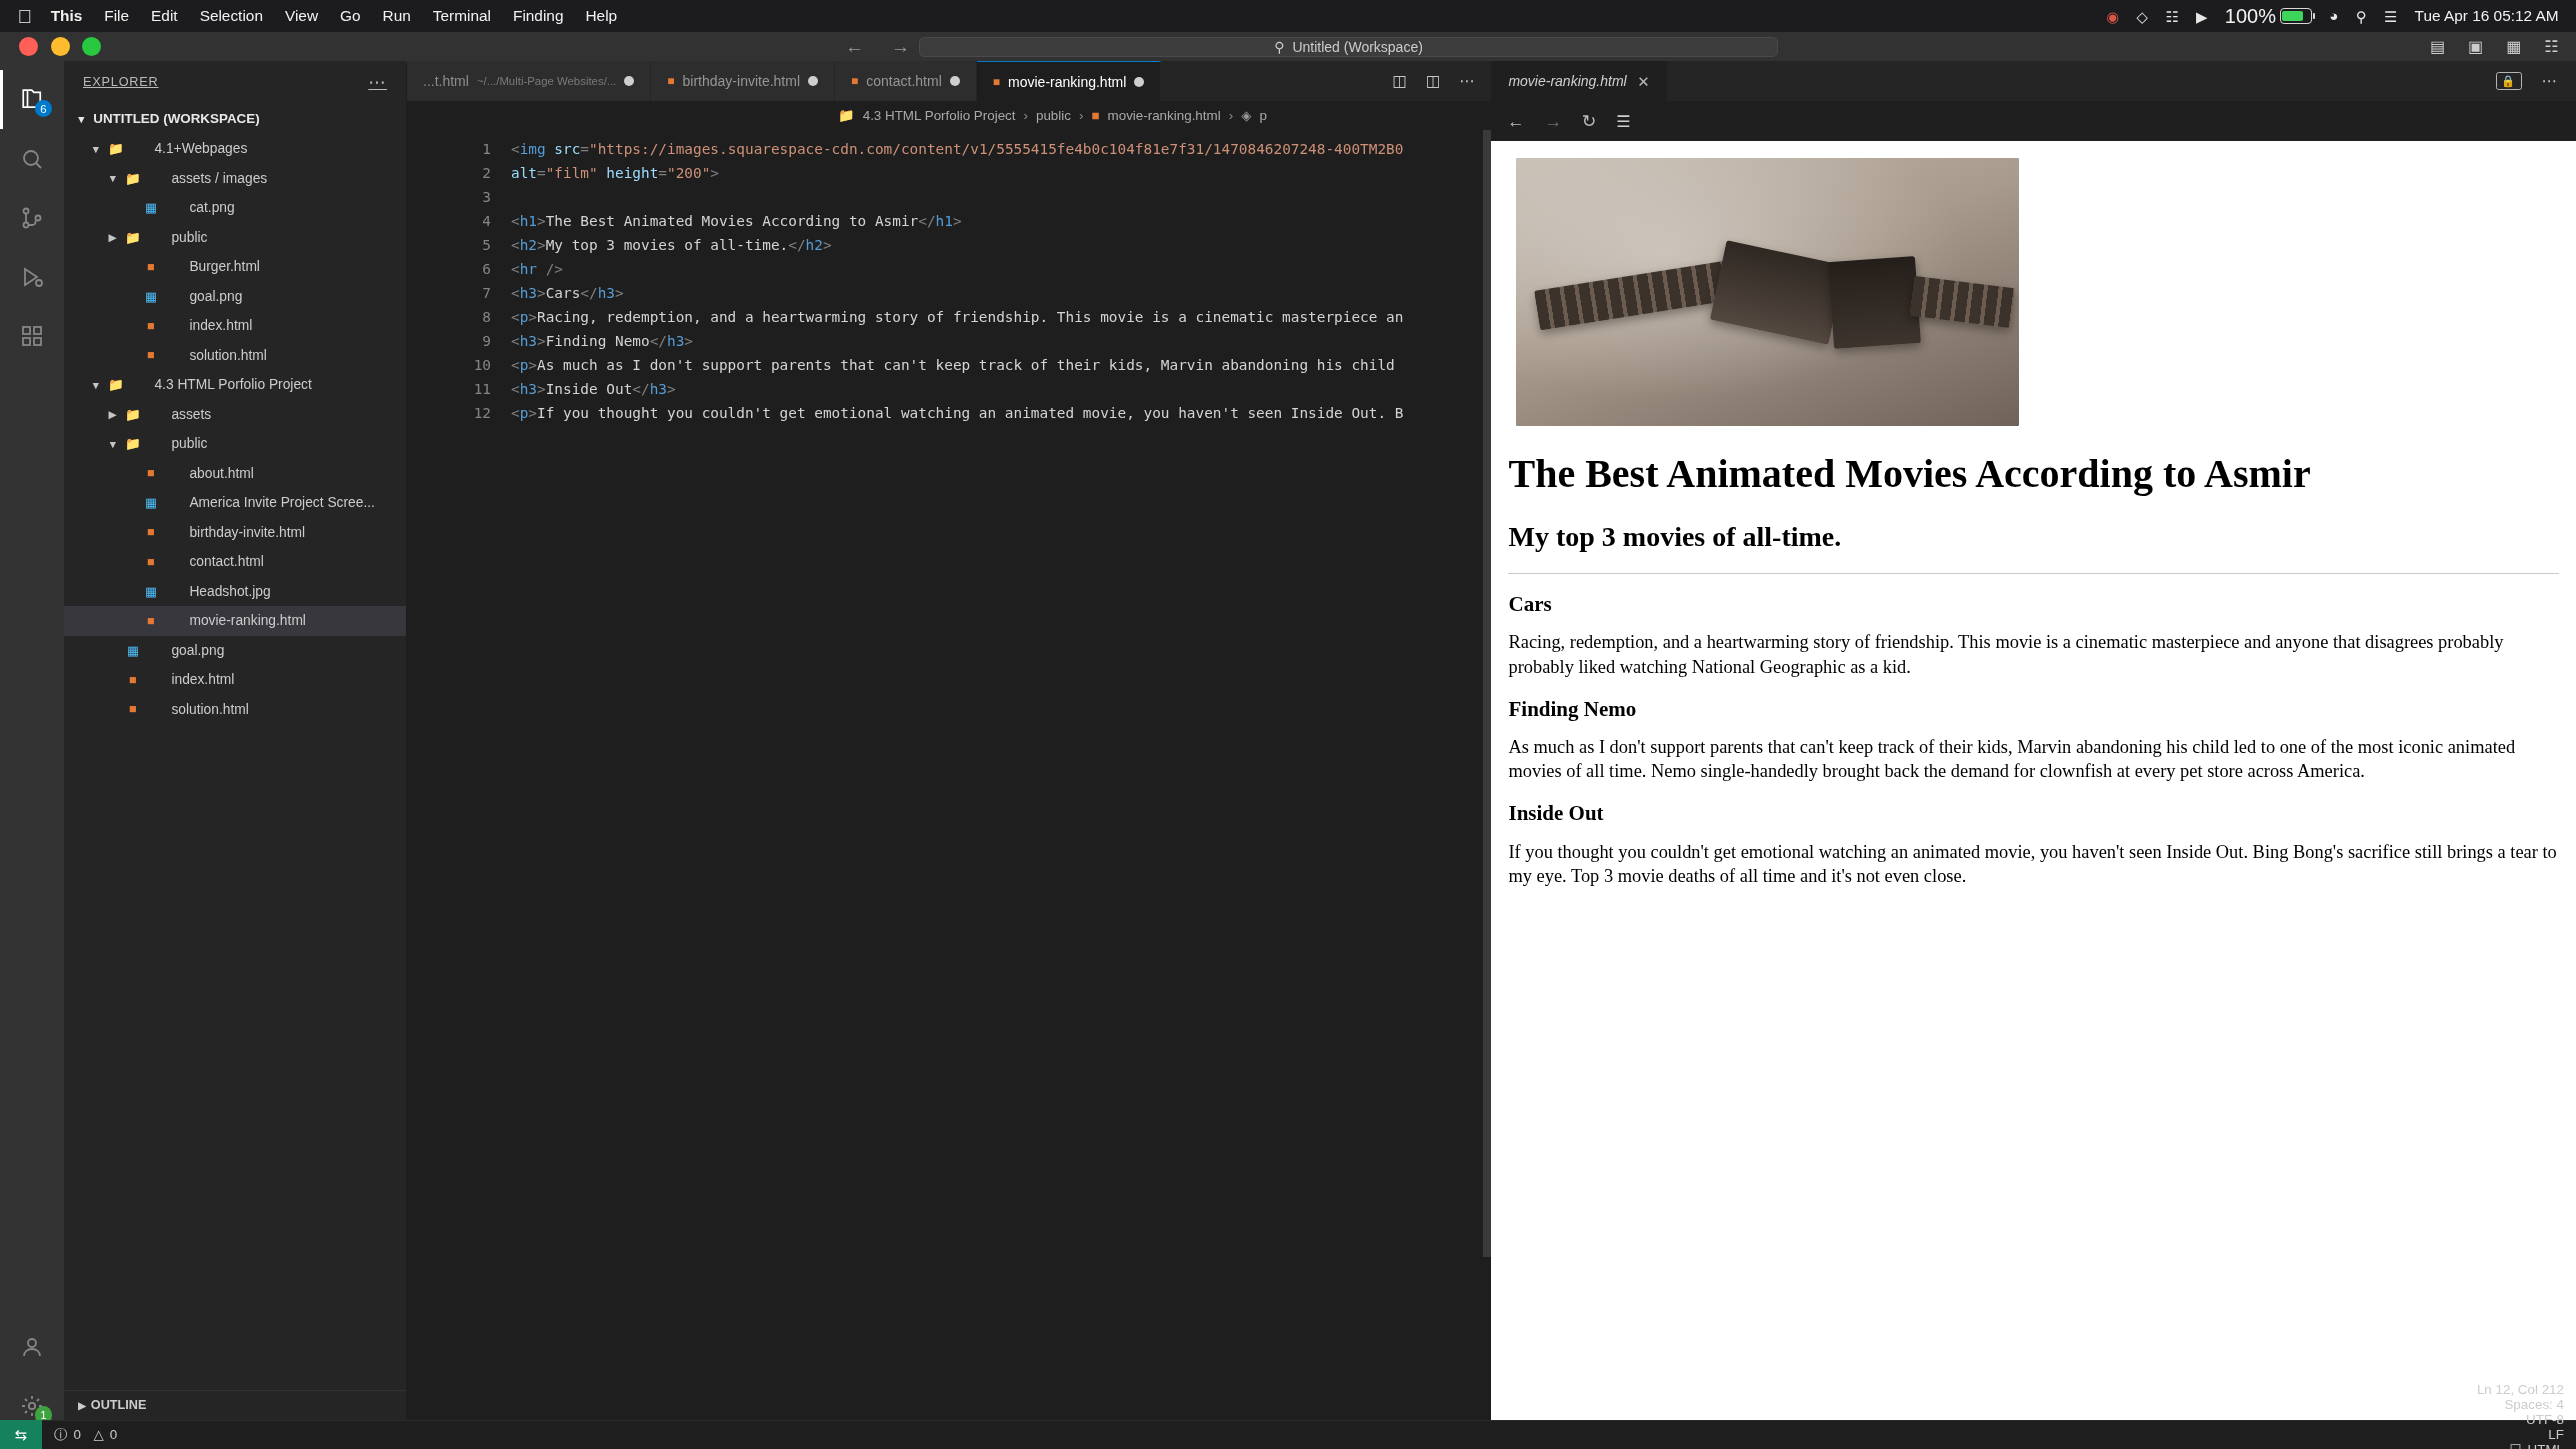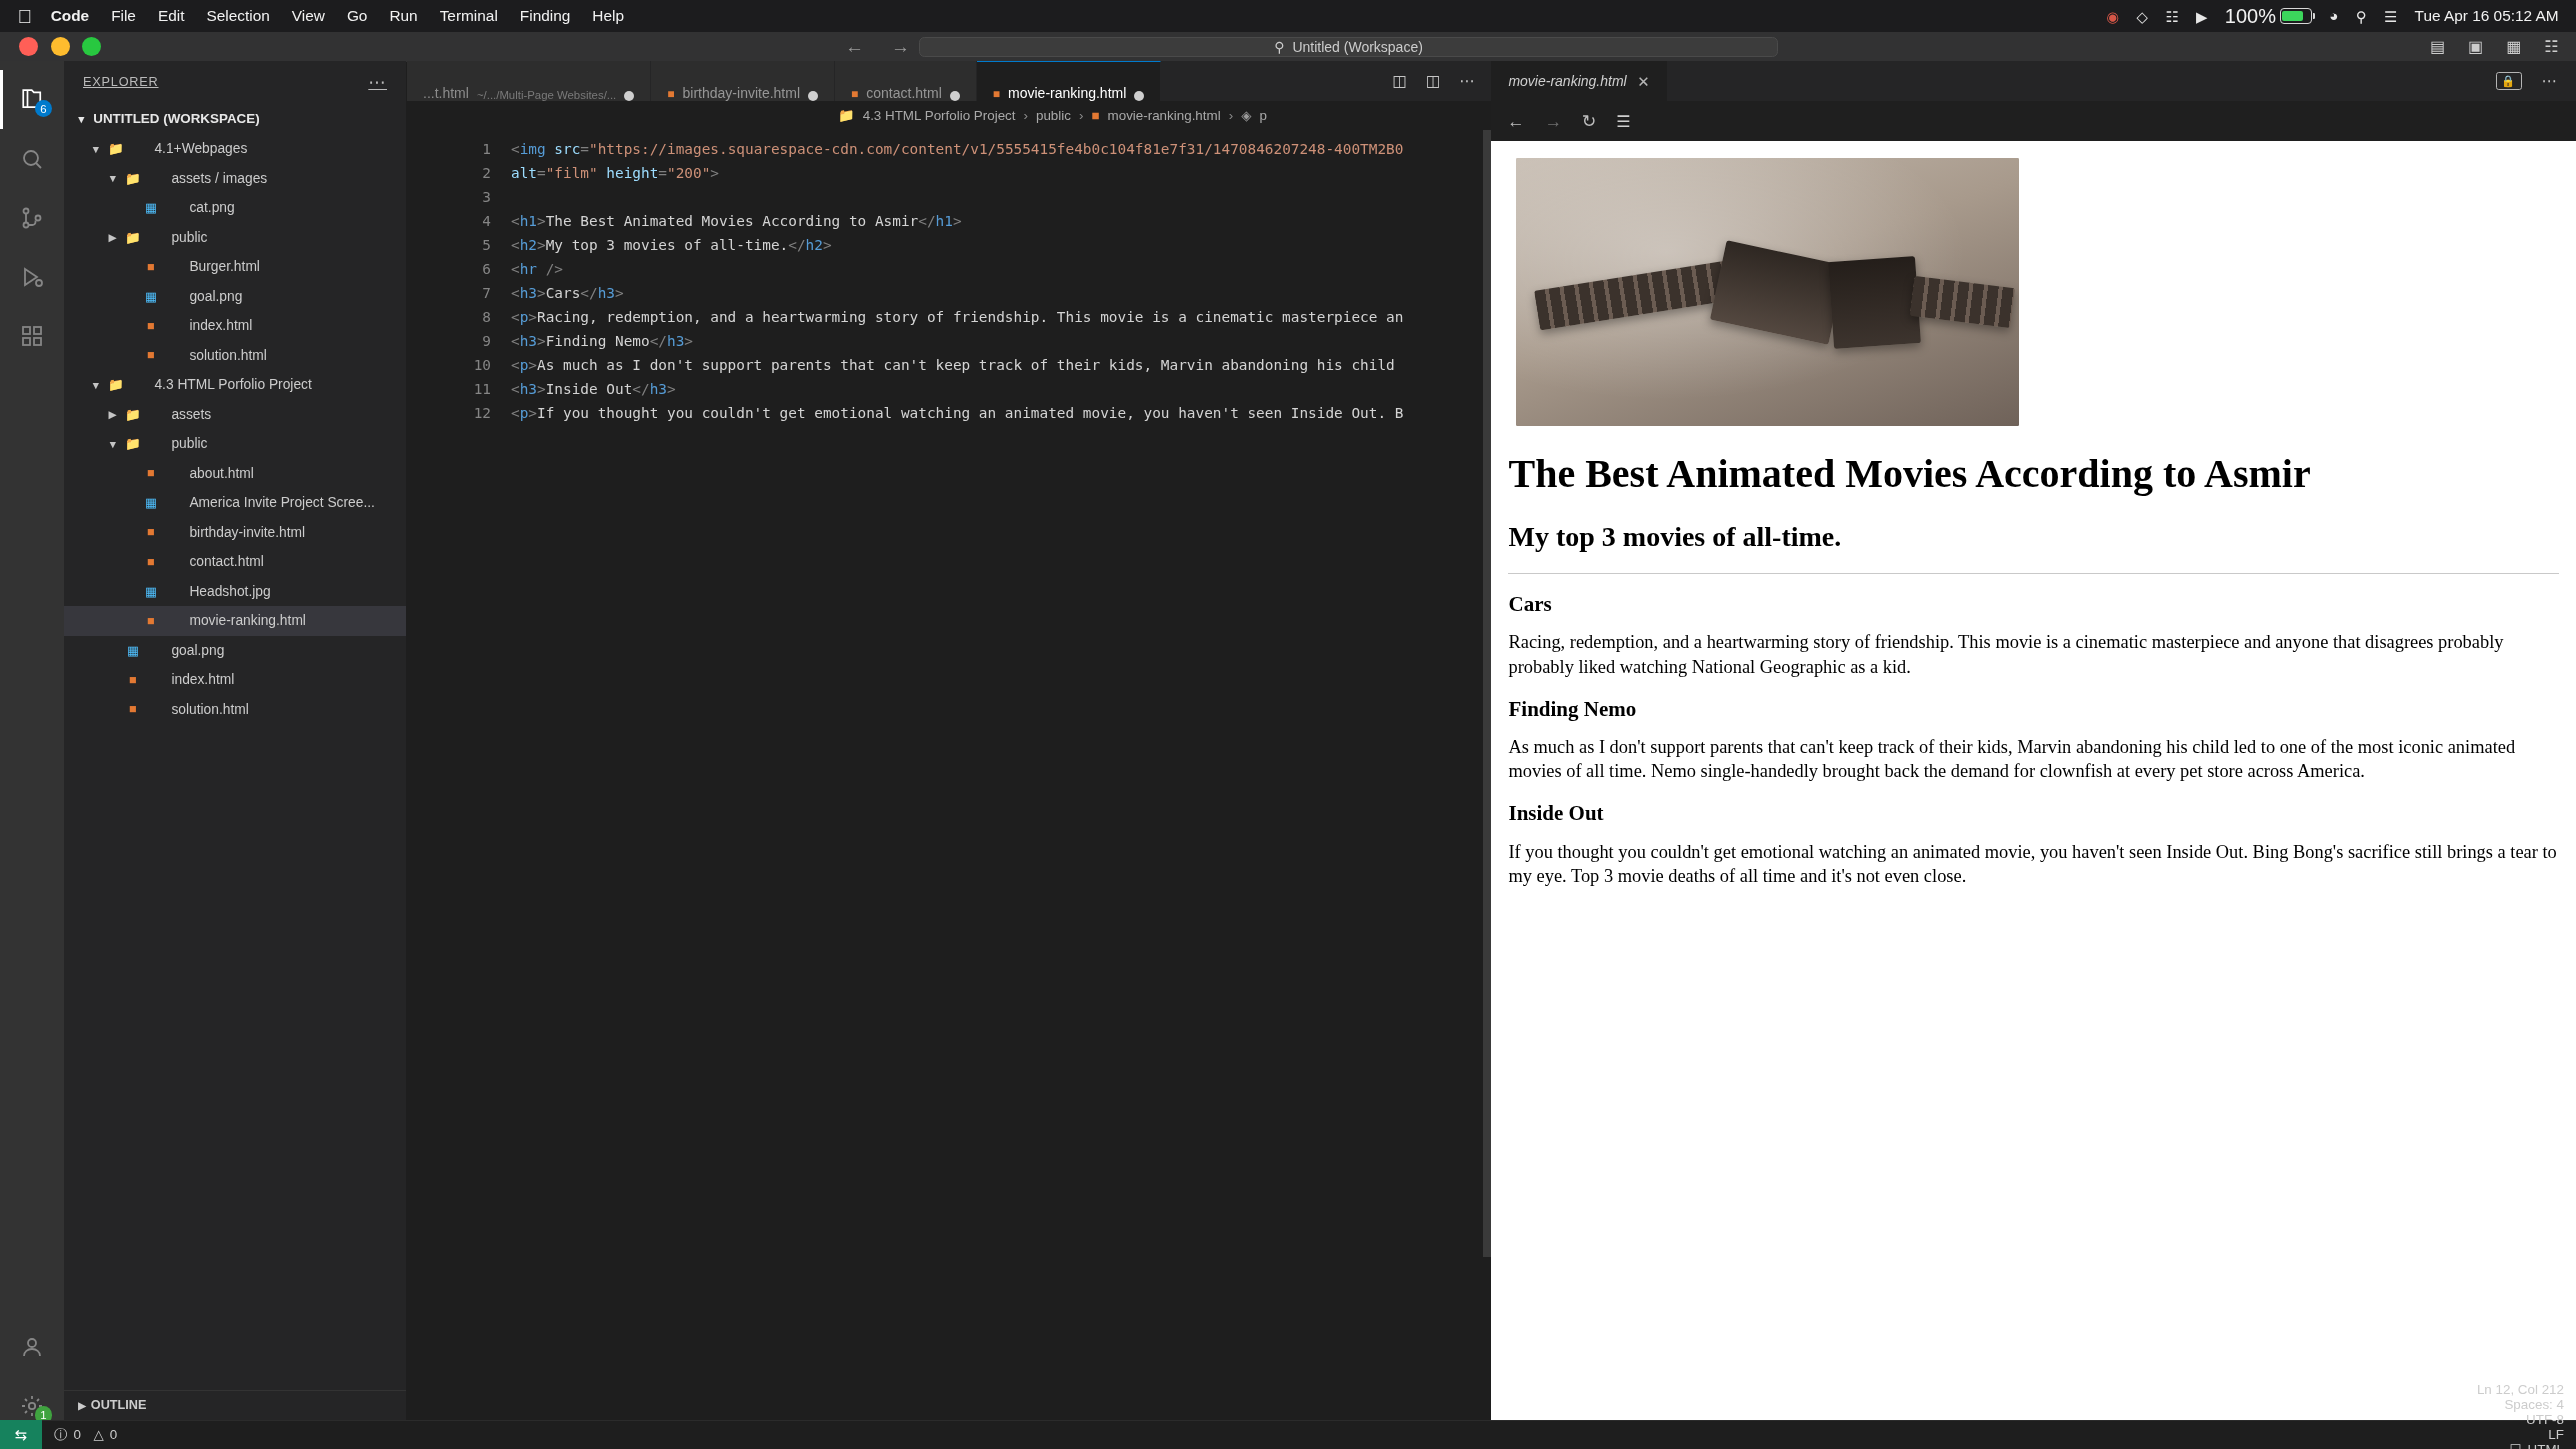--- a/index.html
+++ b/index.html
@@ -113,21 +113,21 @@
     padding-left: 9.4px;
   }
 
   
   .editor {
     position: absolute; top: 61px; left: 407px; width: 1085px; height: 1388px;
     background: #1e1e1e;
   }
   .tabs { height: 40px; display: flex; background: #252526; }
   .tab {
-    display: flex; align-items: flex-end; gap: 8px; padding: 0 16px;
+    display: flex; align-items: center; gap: 8px; padding: 0 16px;
     font-size: 14px; color: #969696; background: #2d2d2d;
     border-right: 0.7px solid #252526; white-space: nowrap;
   }
   .tab.active { background: #1e1e1e; color: #ffffff; border-top: 0.7px solid #007acc; }
   .tab .dot { width: 10px; height: 10px; border-radius: 50%; background: #cfcfcf; display: inline-block; }
   .tab .tico { color: #e37933; font-size: 12px; }
   .tab.dim { color: #8c8c8c; }
   .tabs-actions {
     margin-left: auto; display: flex; align-items: center; gap: 19px;
     padding: 0 17.4px; color: #c5c5c5; font-size: 15.4px;
@@ -229,21 +229,21 @@
   .statusbar .sb-i { padding: 0 12px; display: flex; align-items: center; gap: 6px; }
   .statusbar .right { margin-left: auto; display: flex; align-items: flex-end; flex-direction: column; }
 </style>
 </head>
 <body>
 
 <div class="app">
 
   <div class="macbar">
     <span class="apple"></span>
-    <span class="mi bold">Code</span>
+    <span class="mi bold">This</span>
     <span class="mi">File</span>
     <span class="mi">Edit</span>
     <span class="mi">Selection</span>
     <span class="mi">View</span>
     <span class="mi">Go</span>
     <span class="mi">Run</span>
     <span class="mi">Terminal</span>
     <span class="mi">Finding</span>
     <span class="mi">Help</span>
     <span class="right">

